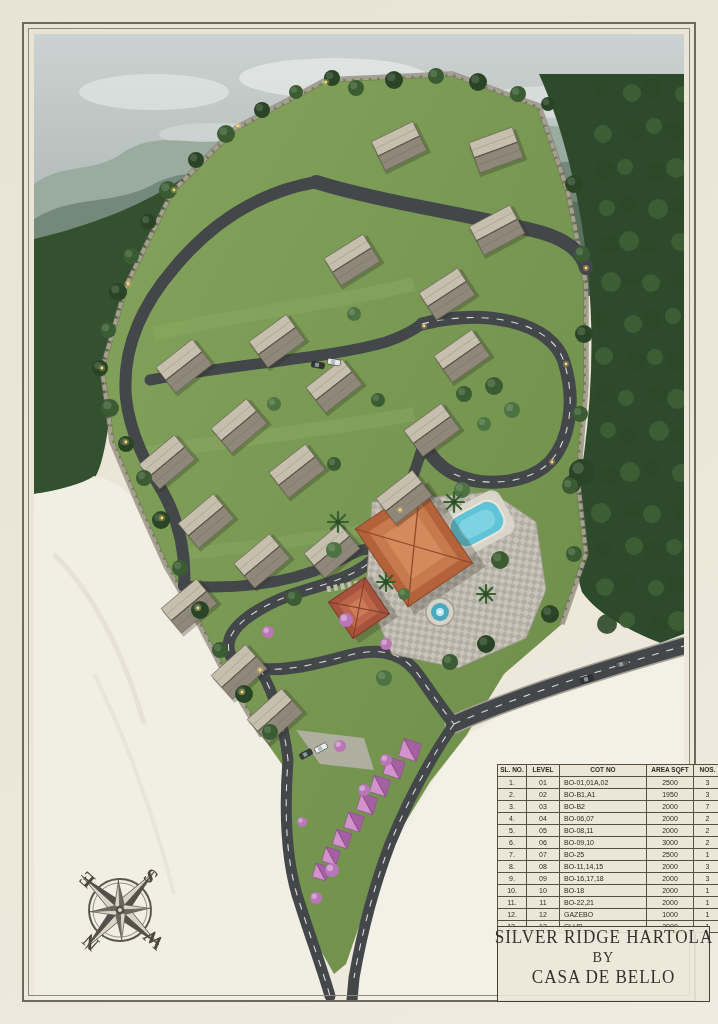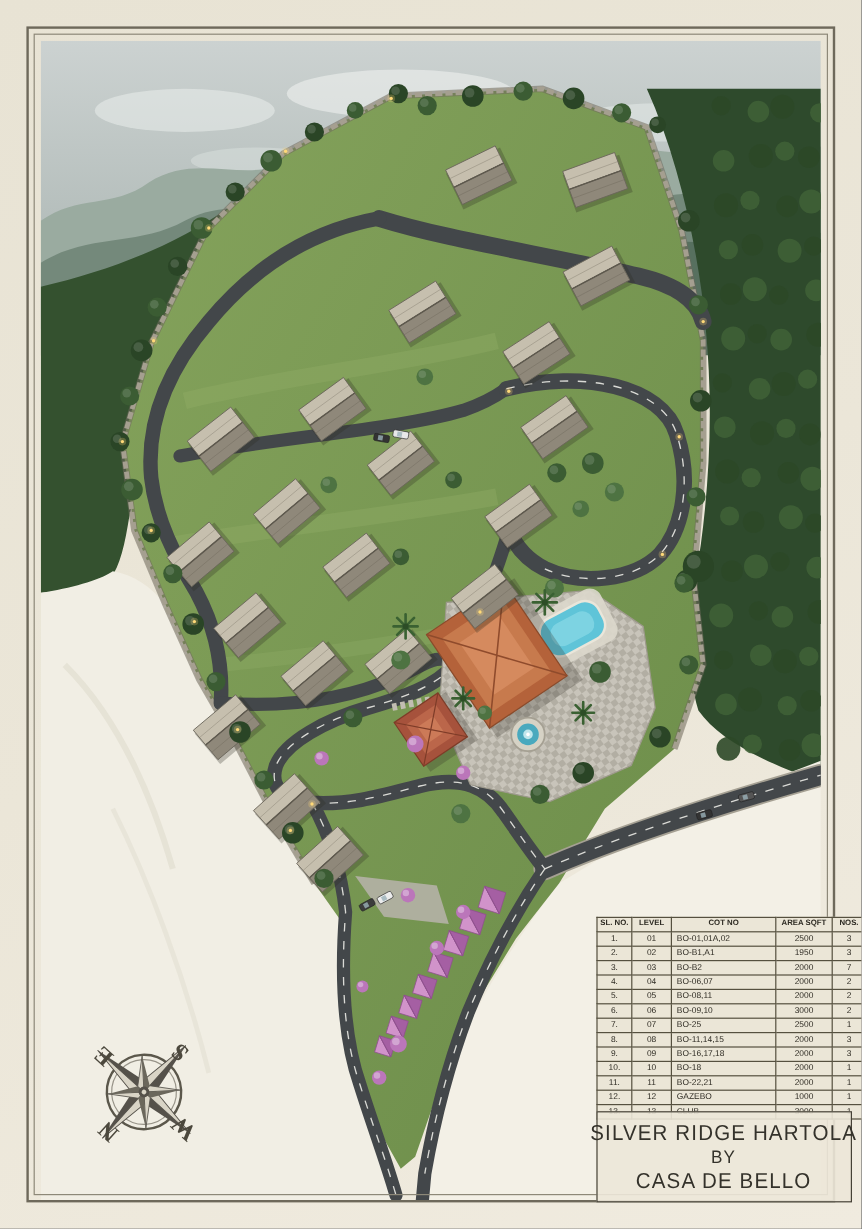--- a/index.html
+++ b/index.html
@@ -19,21 +19,21 @@
          padding:0 2px;color:#2e2b23;text-align:center;overflow:hidden;white-space:nowrap;}
   .plots th{font-size:6.5px;font-weight:bold;}
   .plots th:nth-child(1),.plots td:nth-child(1){width:24px;}
   .plots th:nth-child(2),.plots td:nth-child(2){width:28px;}
   .plots th:nth-child(3),.plots td:nth-child(3){width:82px;}
   .plots td:nth-child(3){text-align:left;padding-left:4px;}
   .plots th:nth-child(4),.plots td:nth-child(4){width:42px;}
   .plots th:nth-child(5),.plots td:nth-child(5){width:23px;}
   .title-block{position:absolute;left:497px;top:926px;width:211px;height:74px;
          border:1.5px solid #454136;background:rgba(236,231,216,.9);
-         display:flex;flex-direction:column;justify-content:center;align-items:center;gap:1px;}
+         display:flex;flex-direction:column;justify-content:flex-start;align-items:center;gap:1px;font-family:Liberation Serif, serif;}
   .tb-line{color:#34322b;letter-spacing:1px;transform:scaleX(.95);white-space:nowrap;}
   .tb-1,.tb-3{font-size:18px;}
   .tb-2{font-size:15px;}
   .compass{position:absolute;left:44px;top:832px;width:152px;height:152px;}
   .compass text{font-family:"Liberation Serif",serif;font-weight:bold;fill:#4c483d;}
 </style>
 </head>
 <body>
 
 <div class="page">

